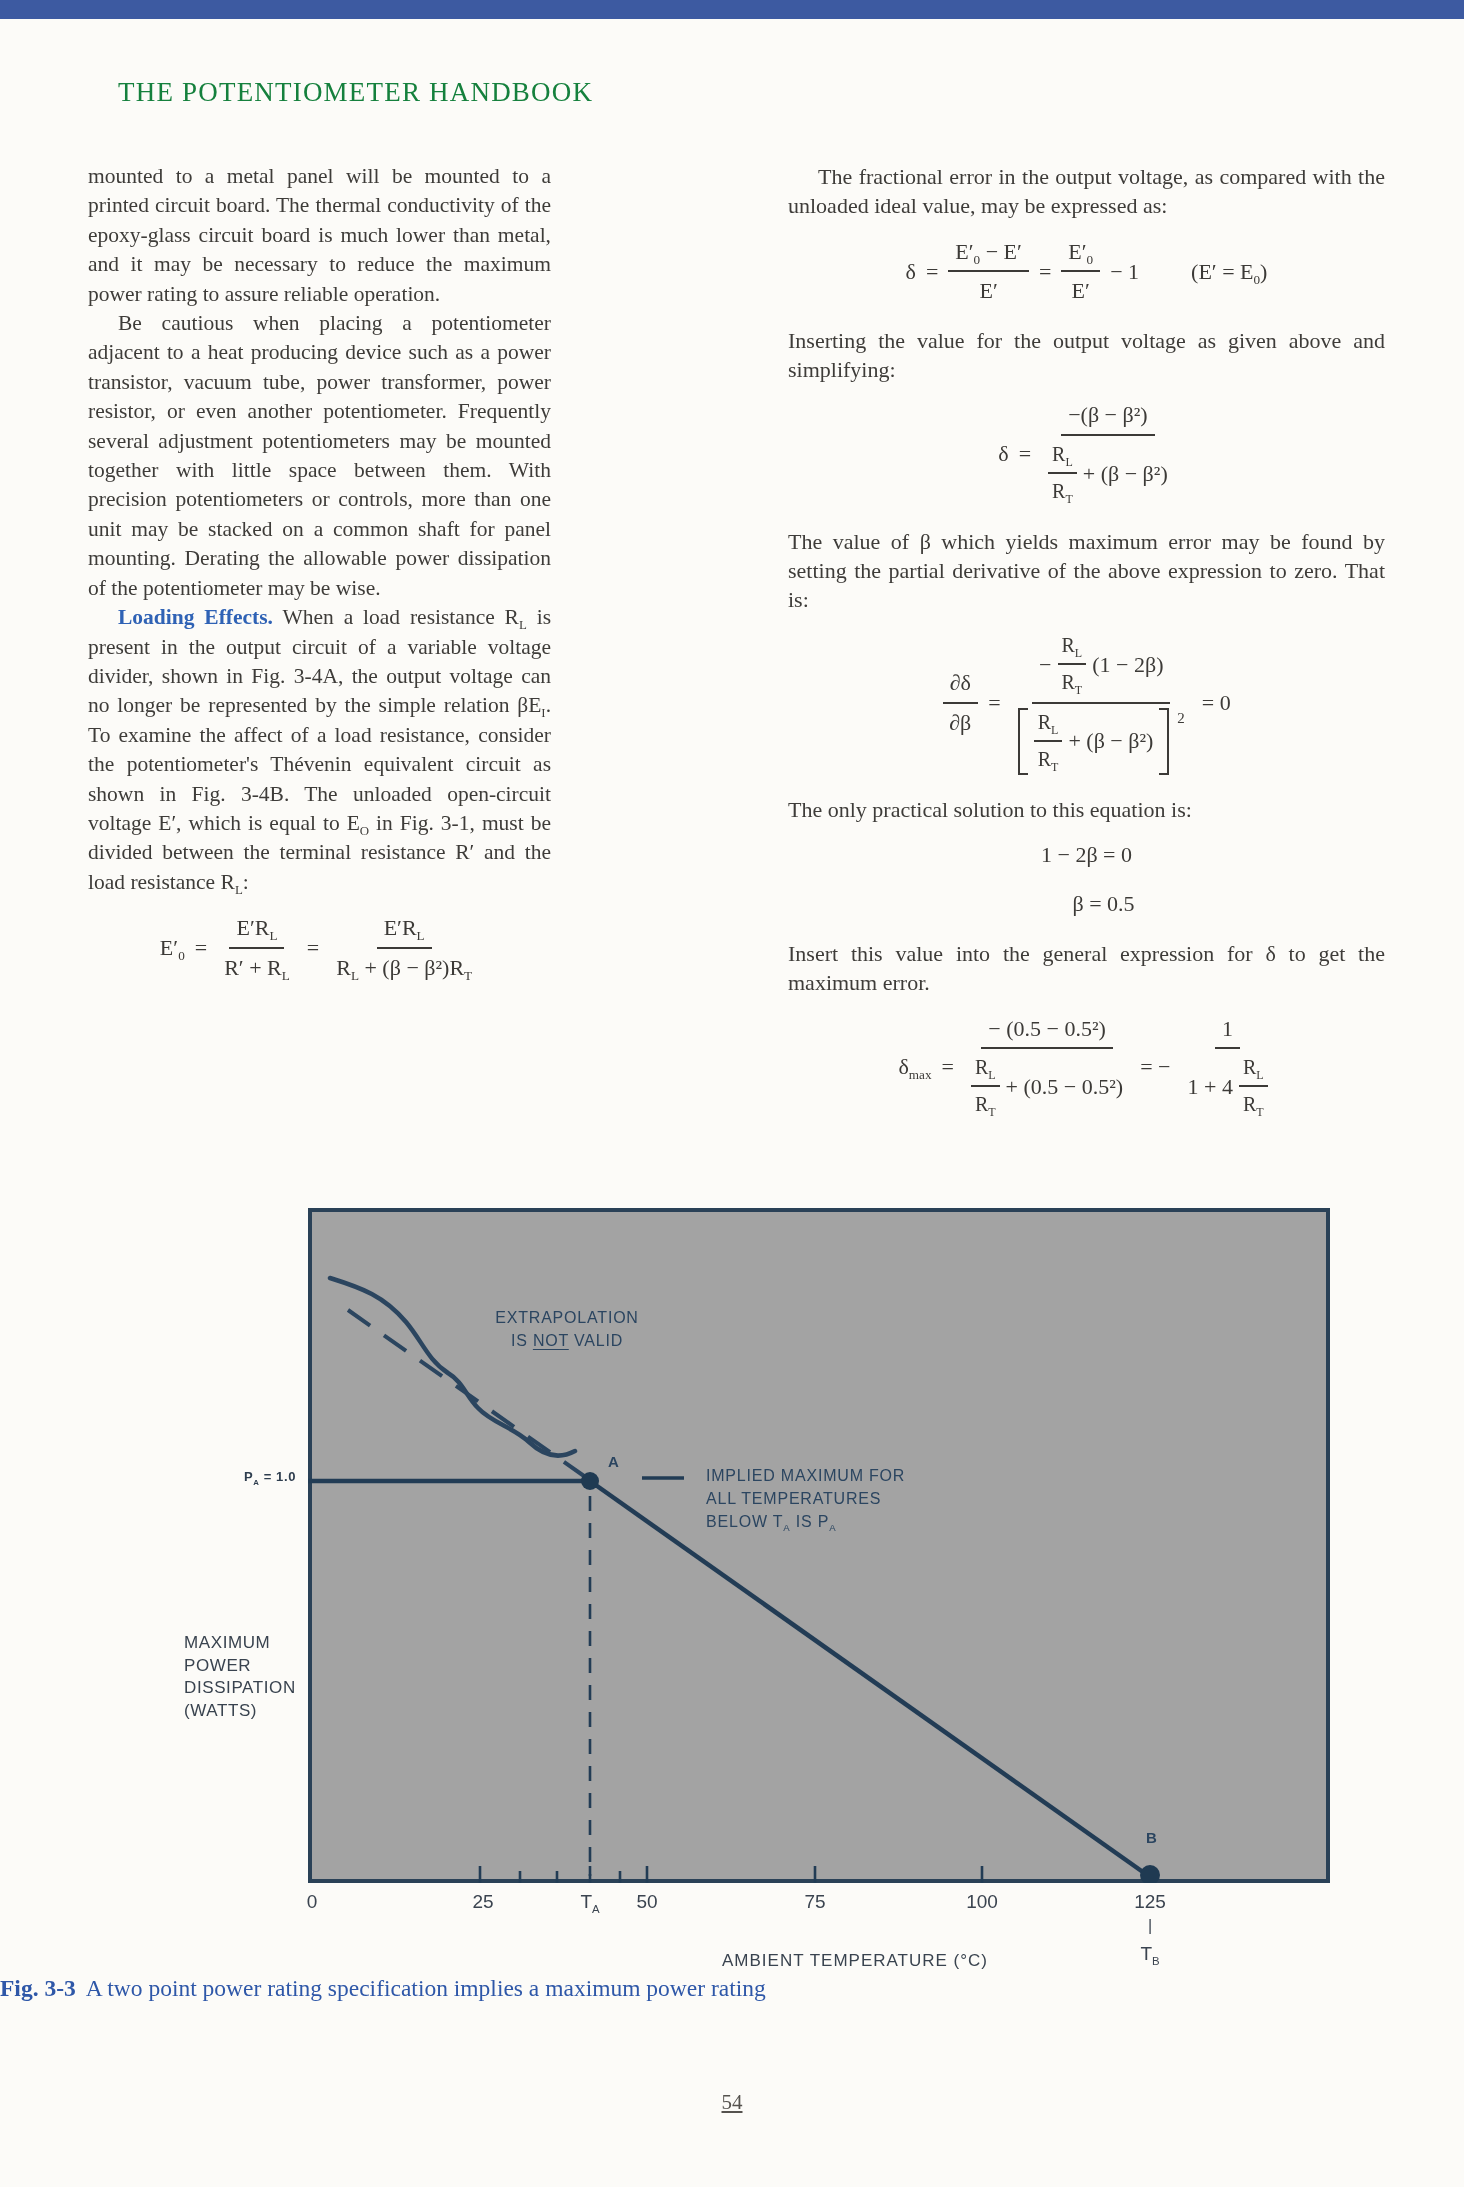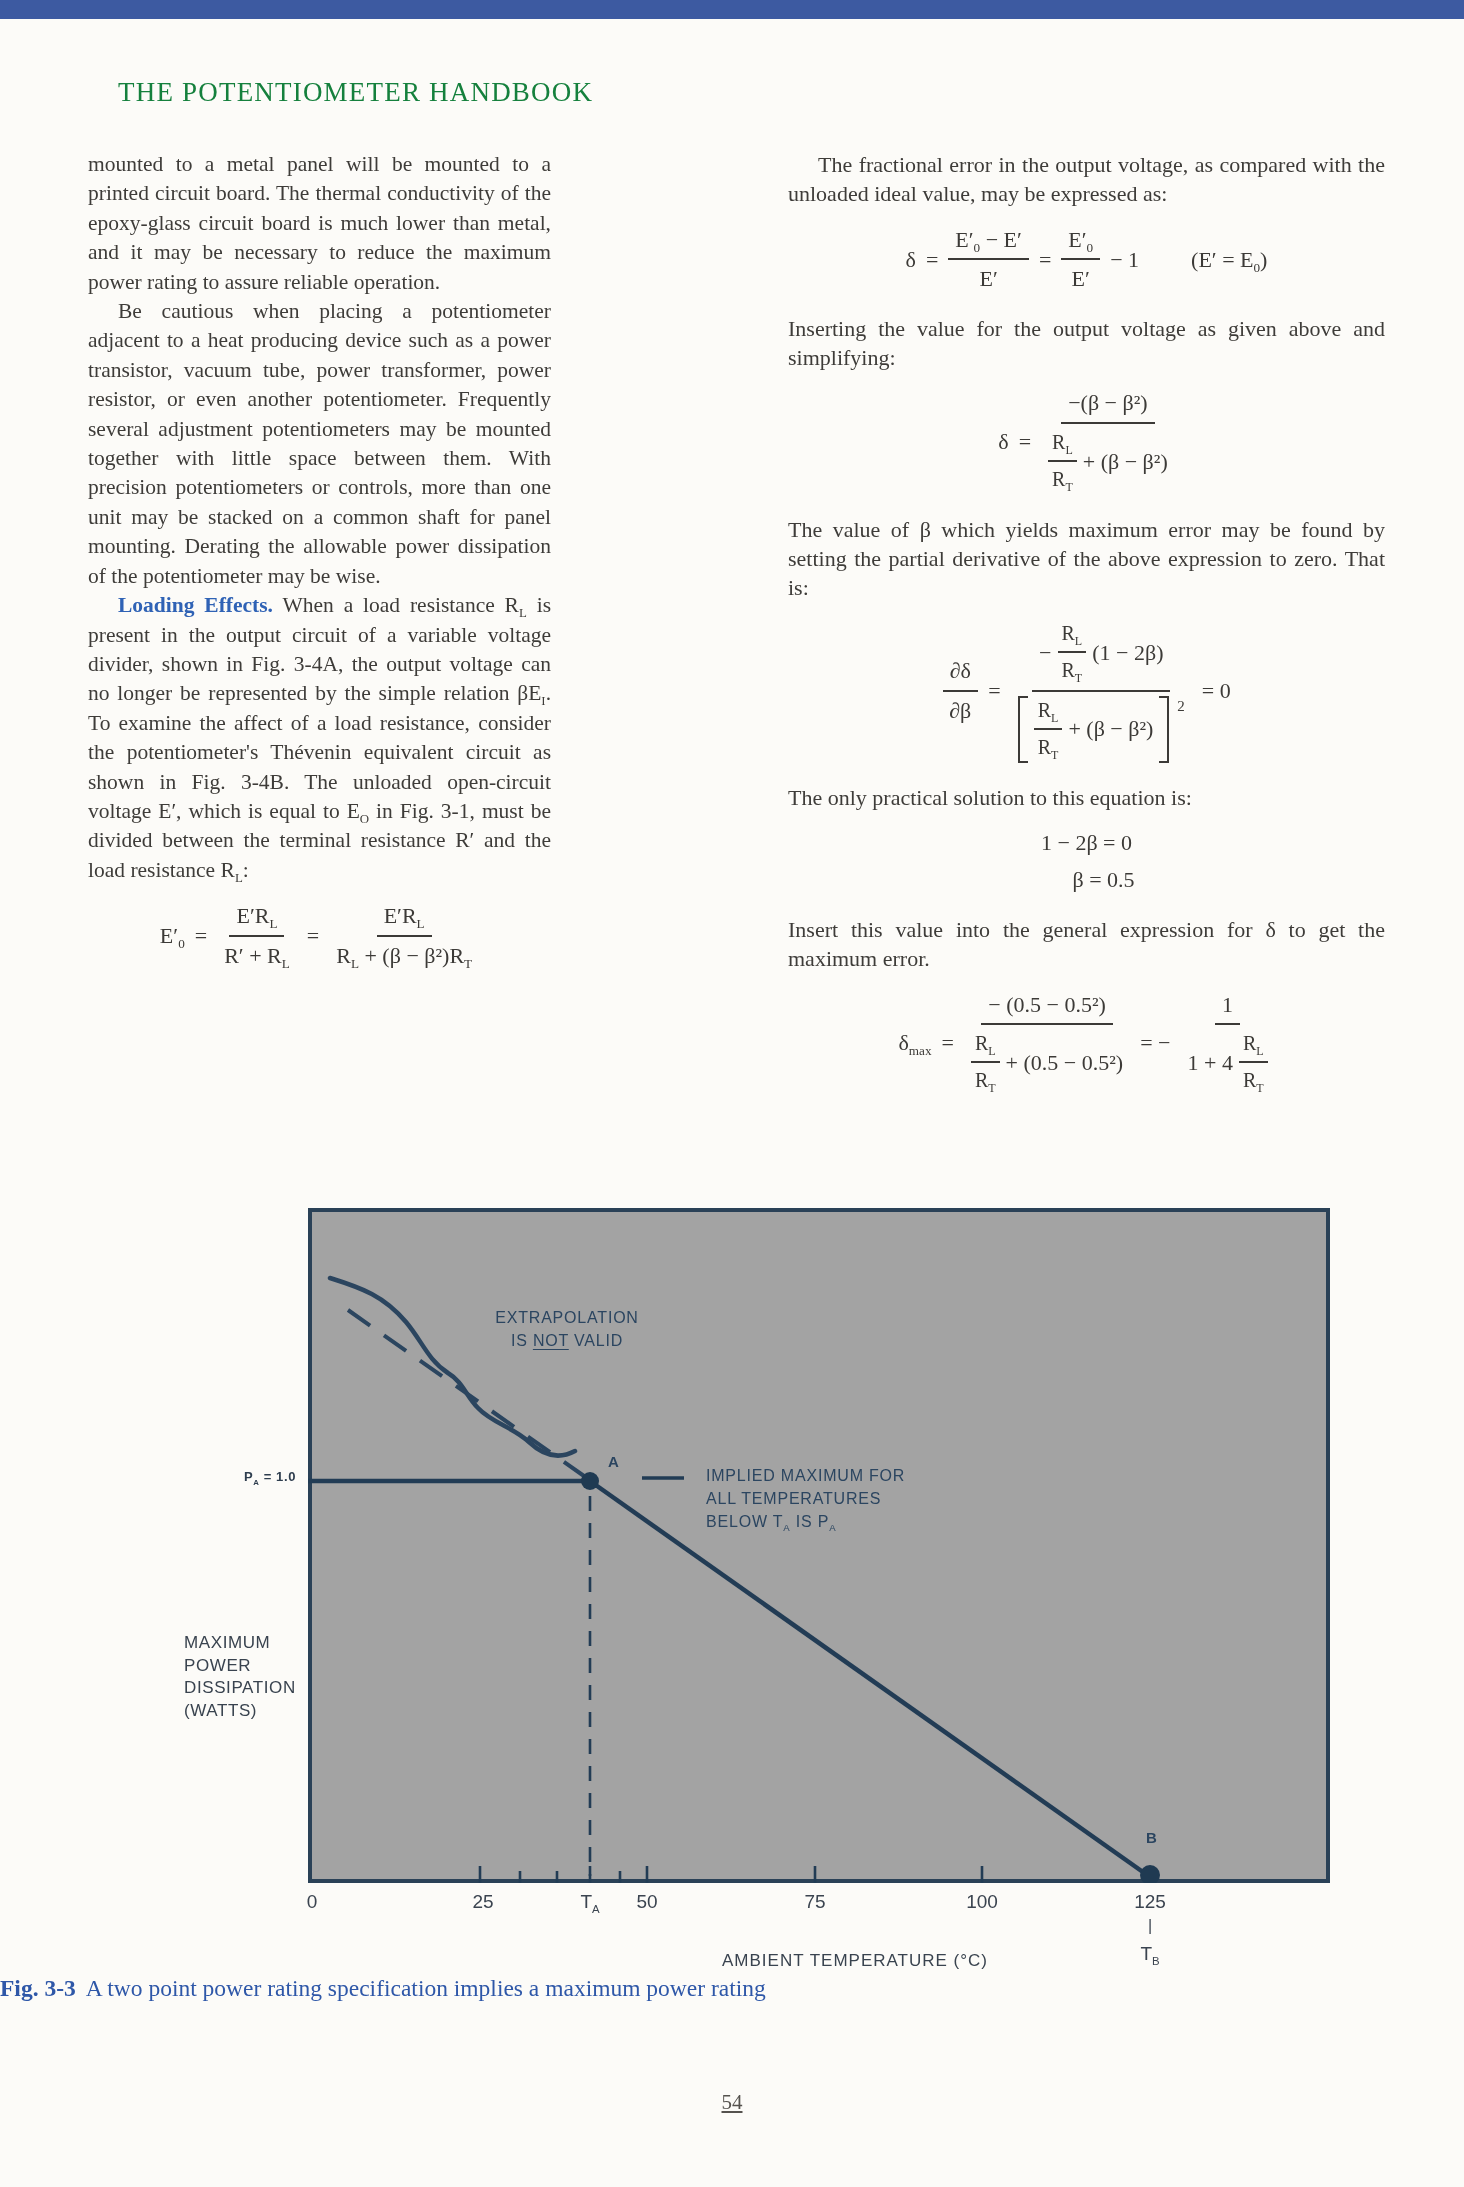--- a/index.html
+++ b/index.html
@@ -5,21 +5,21 @@
   * { margin:0; padding:0; box-sizing:border-box; }
   html,body { width:1464px; }
   body { font-family:"Liberation Serif", serif; background:#fcfbf8; color:#3e3c39; }
   .page { position:relative; width:1464px; height:2187px; background:#fcfbf8; overflow:hidden; }
 
   .topbar { position:absolute; left:0; top:0; width:1464px; height:19px; background:#3d5aa1; }
 
   .header { position:absolute; left:118px; top:77px; font-size:27px; font-weight:normal;
             letter-spacing:1.2px; color:#15803d; }
 
-  .col { position:absolute; text-align:justify; }
+  .col { position:absolute; text-align:justify;margin-top:12px; }
   .col p { text-align:justify; }
   .left-col  { left:88px;  top:150px; width:463px; font-size:21.5px; line-height:29.4px; }
   .right-col { left:788px; top:150px; width:597px; font-size:22px;   line-height:29.4px; }
   .indent { text-indent:30px; }
   .lead { color:#2f62b5; font-weight:bold; }
   sub { font-size:60%; line-height:0; }
 
   
   .fm { display:flex; align-items:center; justify-content:center; gap:10px;
         font-size:22px; color:#3c3a37; text-align:center; text-indent:0; }
@@ -29,21 +29,21 @@
   .frac .frac .num { padding:0 4px 3px; }
   .frac .frac .den { padding:3px 4px 0; }
   .frow { display:inline-flex; align-items:center; gap:6px; }
   .in-frac { font-size:20px; }
   .sqbr-l, .sqbr-r { align-self:stretch; width:10px; }
   .sqbr-l { border-left:2.6px solid #3c3a37; border-top:2.6px solid #3c3a37; border-bottom:2.6px solid #3c3a37; }
   .sqbr-r { border-right:2.6px solid #3c3a37; border-top:2.6px solid #3c3a37; border-bottom:2.6px solid #3c3a37; }
   .exp { align-self:flex-start; font-size:15px; margin:-4px 0 0 2px; }
   .note { margin-left:42px; }
   .fm-block { margin:16px 0 20px; }
-  .fm-col { display:flex; flex-direction:column; align-items:center; gap:8px; }
+  .fm-col { display:flex; flex-direction:column; align-items:center; gap:20px; }
 
   
   .figure { position:absolute; left:0; top:1195px; width:1464px; height:812px;
             font-family:"Liberation Sans", sans-serif; }
   .plot { position:absolute; left:308px; top:13px; width:1022px; height:675px;
           background:#a3a3a3; border:4px solid #2a4157; }
   .plot svg { position:absolute; left:-4px; top:-4px; }
   .chart-label { position:absolute; color:#2b4560; letter-spacing:0.8px; font-size:16px; line-height:23px; }
   .extrap { text-align:center; }
   .pt-label { font-weight:bold; font-size:15px; }

